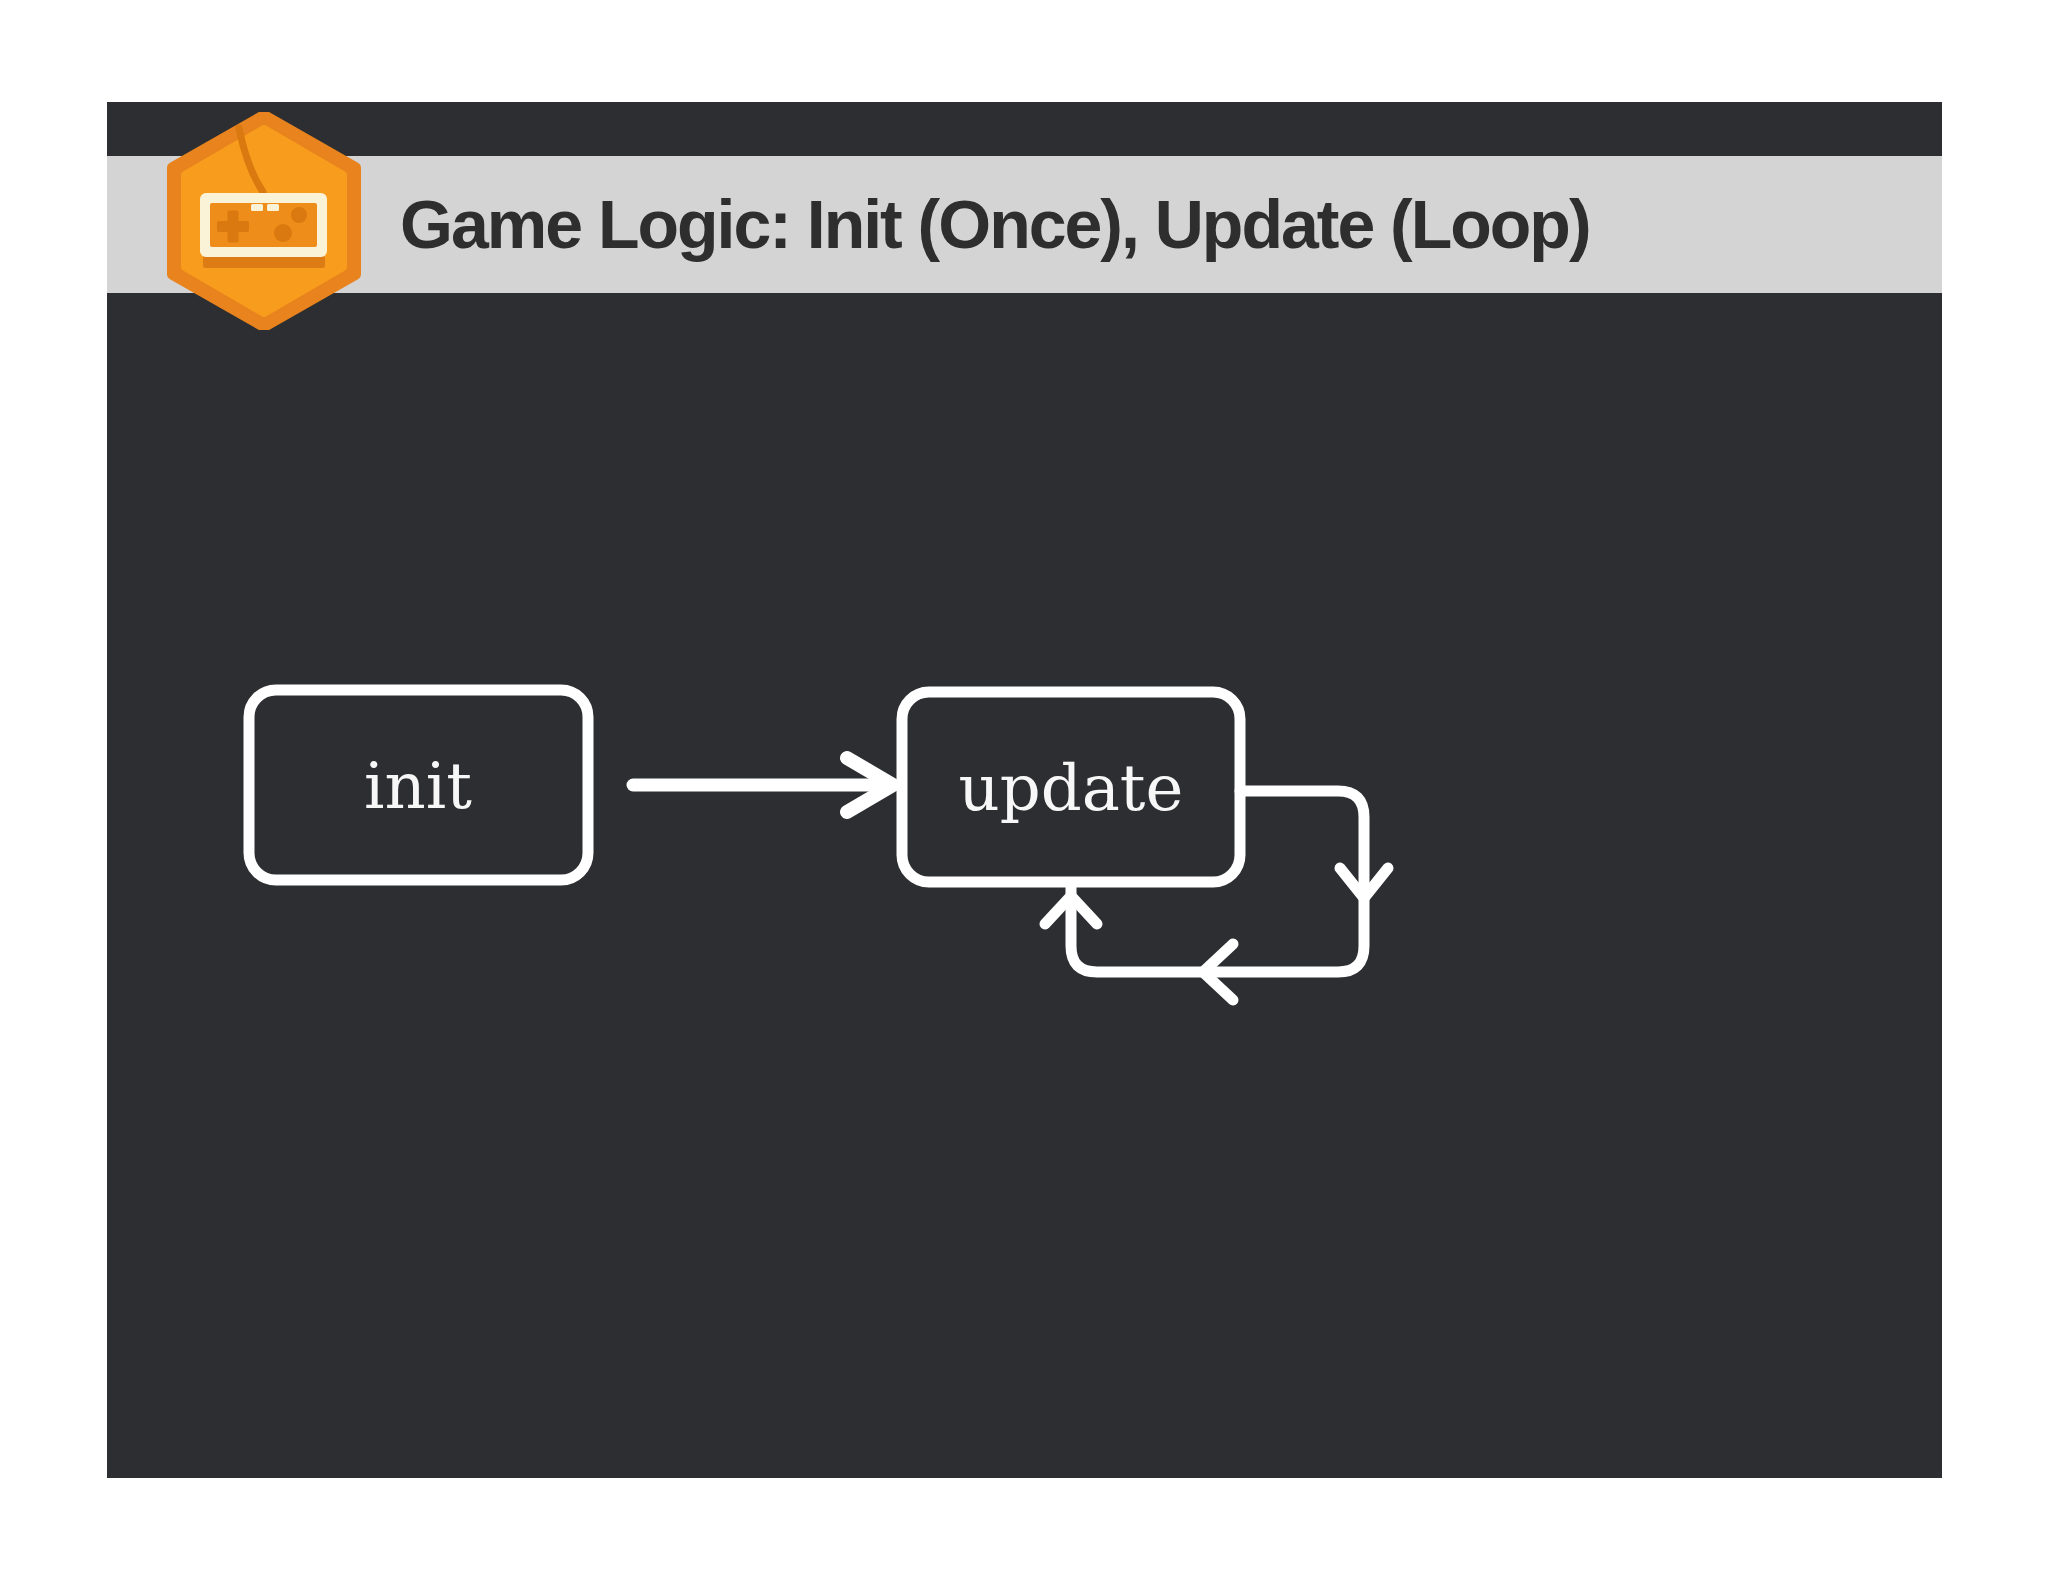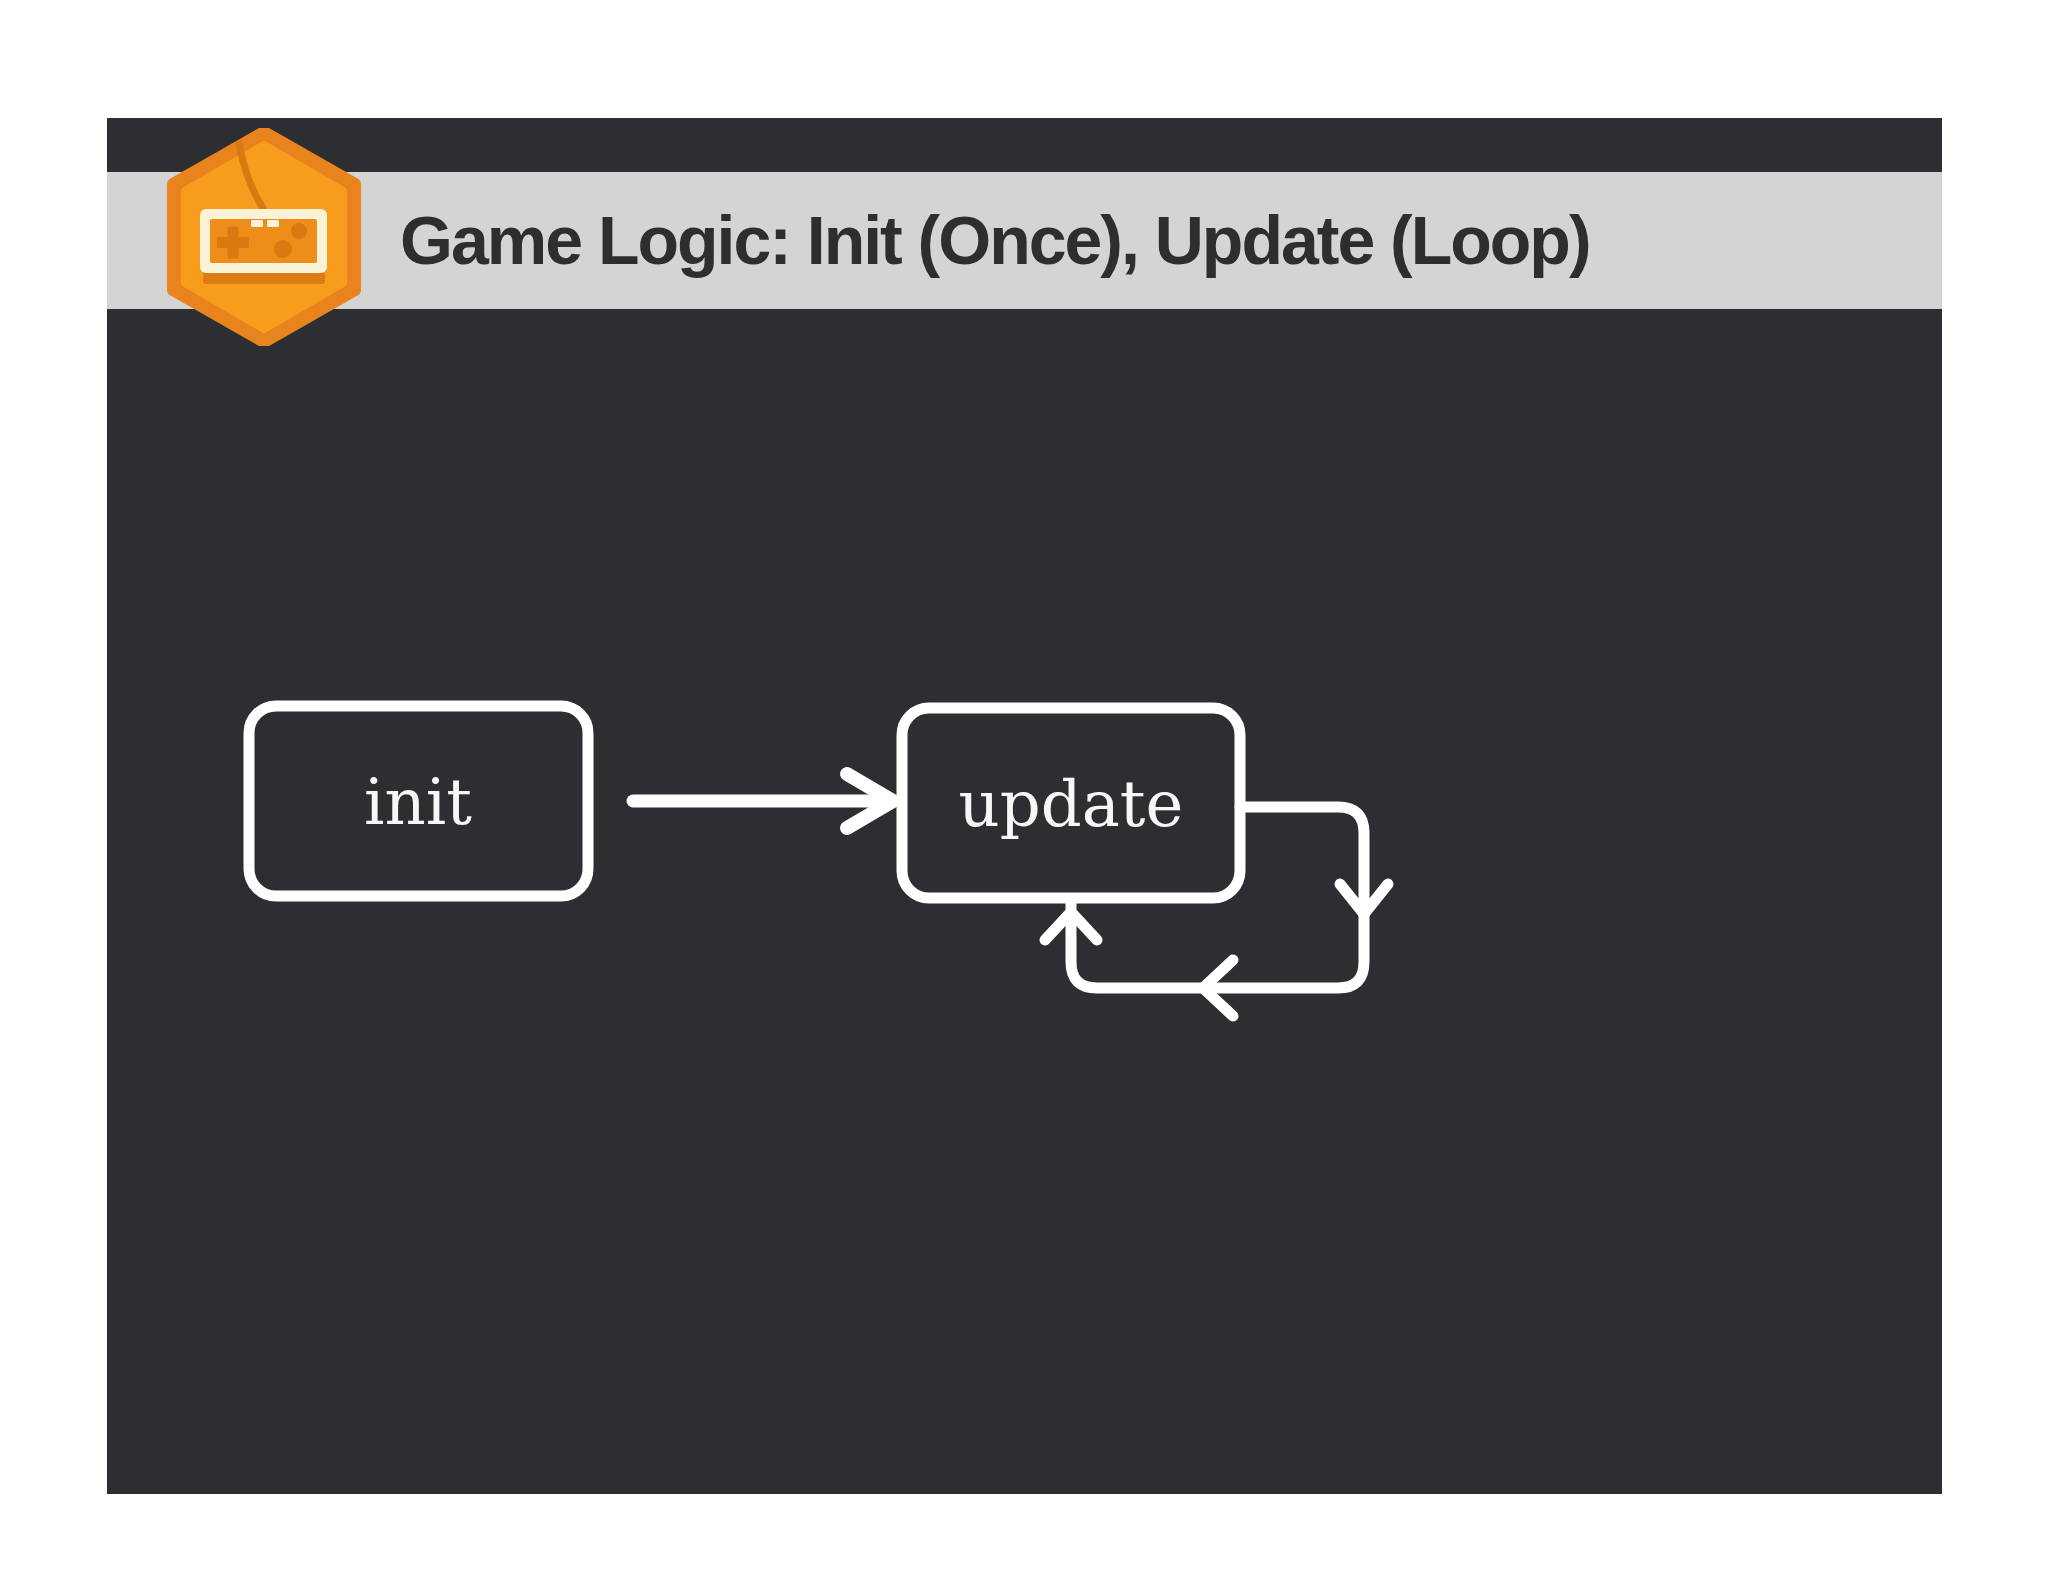--- a/index.html
+++ b/index.html
@@ -11,21 +11,20 @@
     overflow: hidden;
     font-family: "Liberation Sans", sans-serif;
   }
   .slide {
     position: absolute;
     left: 107px;
     top: 102px;
     width: 1835px;
     height: 1376px;
     background: #2d2e31;
-    margin-top: 16px;
   }
   .header-band {
     position: absolute;
     left: 0;
     top: 54px;
     width: 1835px;
     height: 137px;
     background: #d4d4d4;
   }
   .slide-title {

